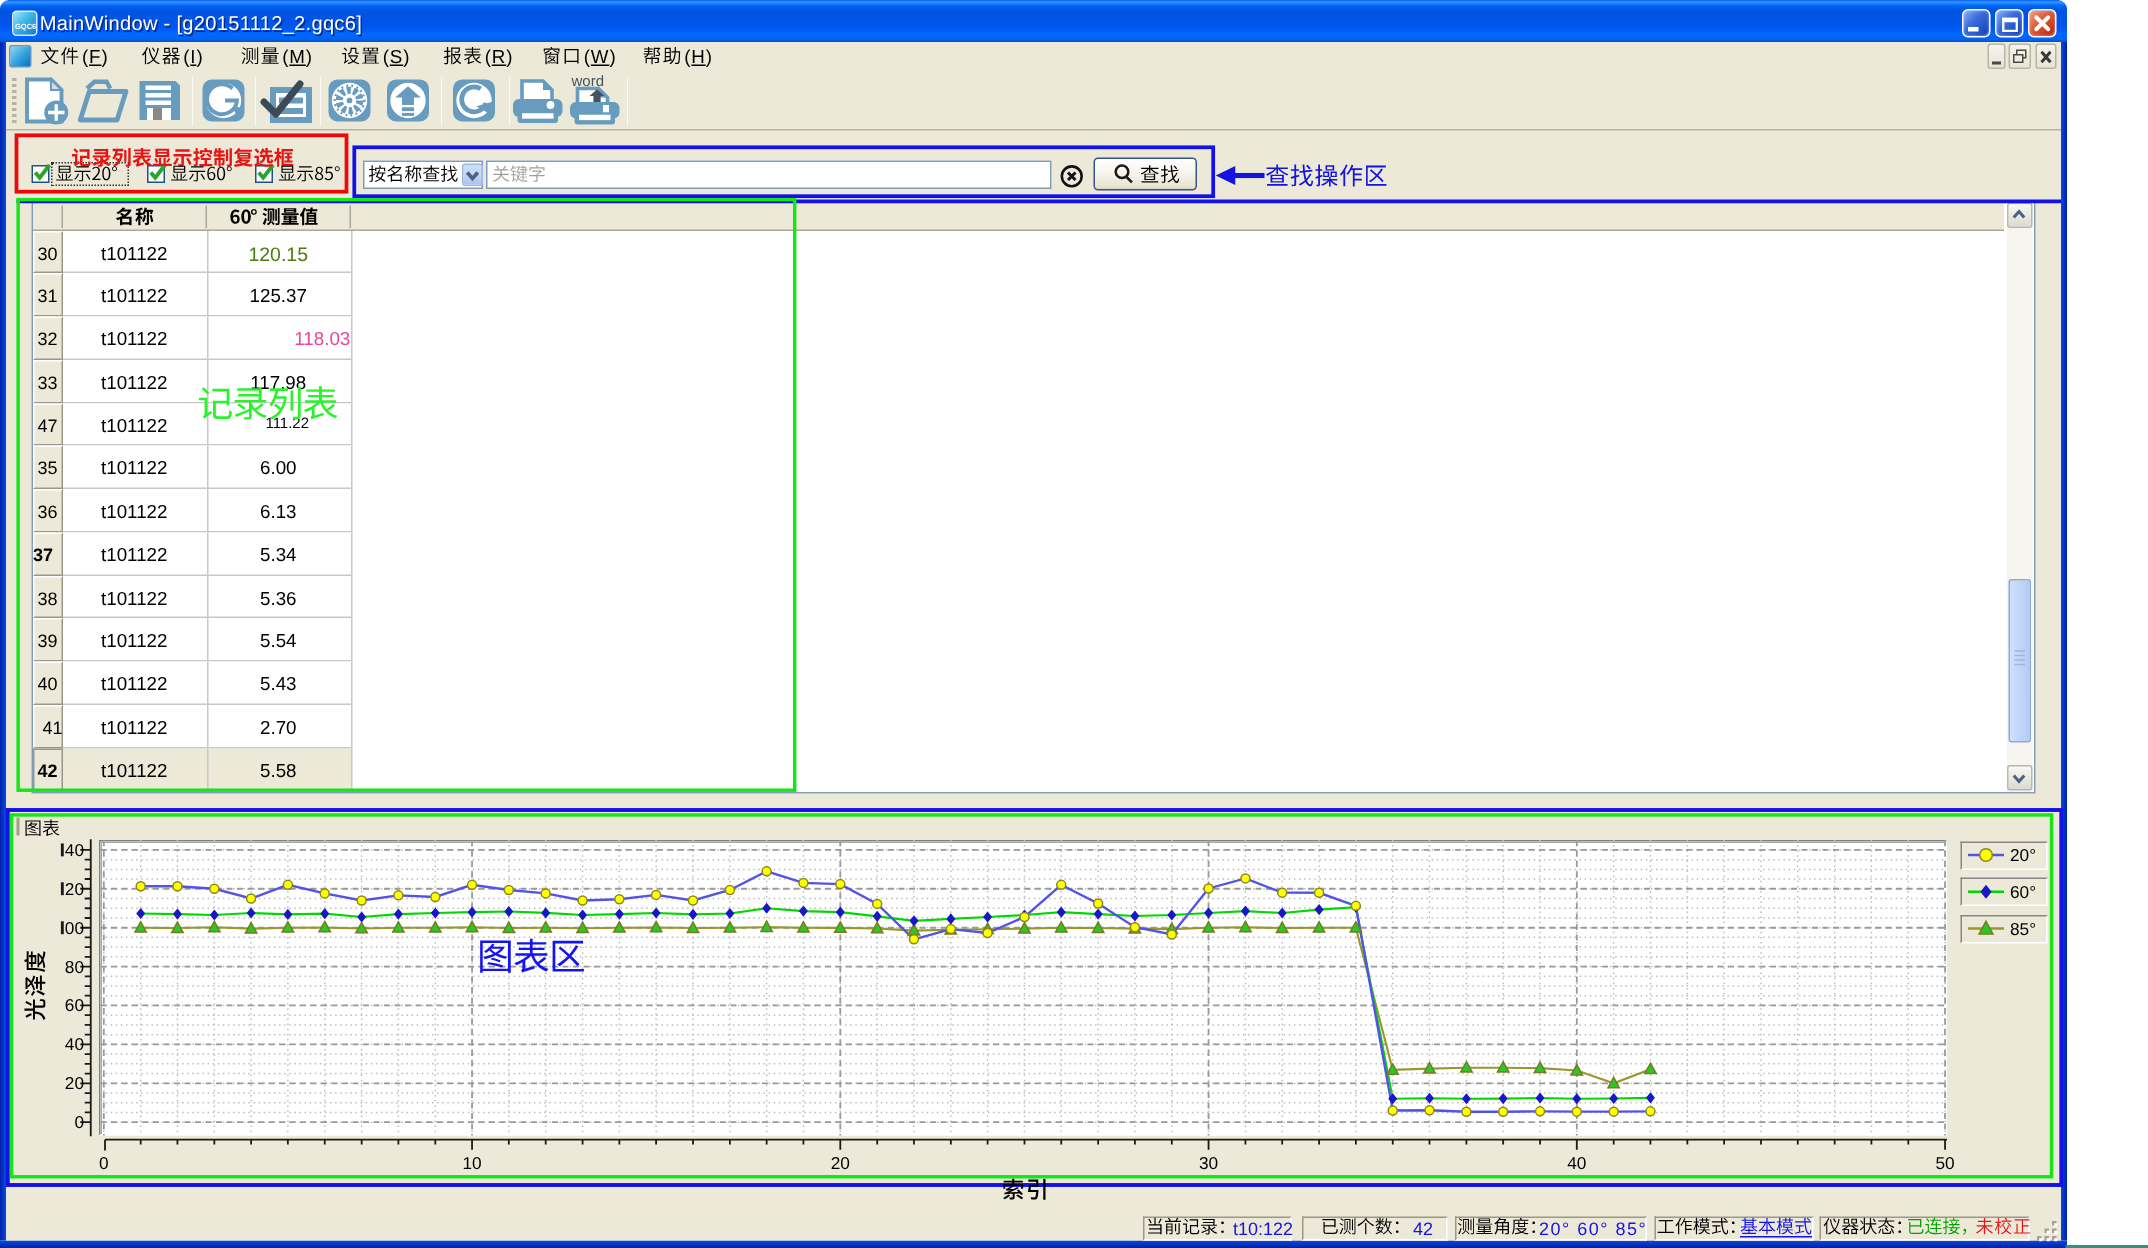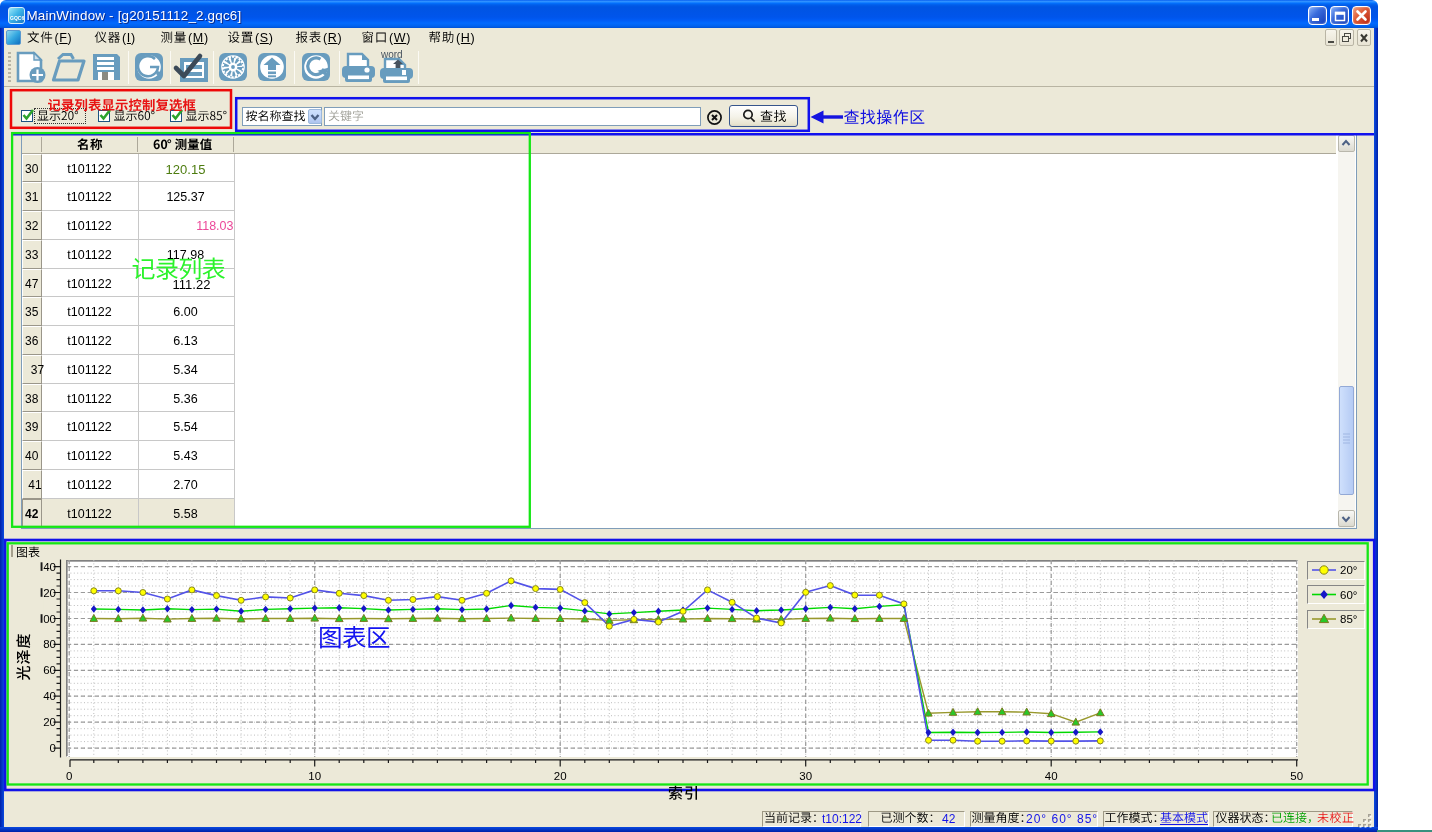--- a/index.html
+++ b/index.html
@@ -187,40 +187,40 @@
 <div class="abs" style="left:22px;top:239.75px;width:19.5px;height:28.75px;background:#ece9d8;border:1px solid #9a968a;border-top-color:#fff;border-left-color:#fff;"></div>
 <div class="abs" style="left:22px;top:247.75px;width:19.5px;text-align:center;font-size:12px;font-weight:normal;color:#000;">33</div>
 <div class="abs" style="left:41.5px;top:247.75px;width:96px;text-align:center;font-size:12.5px;color:#000;">t101122</div>
 <div class="abs" style="left:137.5px;top:247.75px;width:96px;text-align:center;font-size:12.5px;color:#000;">117.98</div>
 <div class="abs" style="left:41.5px;top:268.5px;width:192px;height:28.75px;background:#fff;border-bottom:1px solid #c8c8c8;"></div>
 <div class="abs" style="left:137.5px;top:268.5px;width:1px;height:28.75px;background:#c8c8c8;"></div>
 <div class="abs" style="left:233.5px;top:268.5px;width:1px;height:28.75px;background:#c8c8c8;"></div>
 <div class="abs" style="left:22px;top:268.5px;width:19.5px;height:28.75px;background:#ece9d8;border:1px solid #9a968a;border-top-color:#fff;border-left-color:#fff;"></div>
 <div class="abs" style="left:22px;top:276.5px;width:19.5px;text-align:center;font-size:12px;font-weight:normal;color:#000;">47</div>
 <div class="abs" style="left:41.5px;top:276.5px;width:96px;text-align:center;font-size:12.5px;color:#000;">t101122</div>
-<div class="abs" style="left:137.5px;top:276.5px;width:96px;text-align:center;font-size:13px;color:#000;padding-left:12px;">111.22</div>
+<div class="abs" style="left:137.5px;top:276.5px;width:96px;text-align:center;font-size:10px;color:#000;padding-left:12px;">111.22</div>
 <div class="abs" style="left:41.5px;top:297.25px;width:192px;height:28.75px;background:#fff;border-bottom:1px solid #c8c8c8;"></div>
 <div class="abs" style="left:137.5px;top:297.25px;width:1px;height:28.75px;background:#c8c8c8;"></div>
 <div class="abs" style="left:233.5px;top:297.25px;width:1px;height:28.75px;background:#c8c8c8;"></div>
 <div class="abs" style="left:22px;top:297.25px;width:19.5px;height:28.75px;background:#ece9d8;border:1px solid #9a968a;border-top-color:#fff;border-left-color:#fff;"></div>
 <div class="abs" style="left:22px;top:305.25px;width:19.5px;text-align:center;font-size:12px;font-weight:normal;color:#000;">35</div>
 <div class="abs" style="left:41.5px;top:305.25px;width:96px;text-align:center;font-size:12.5px;color:#000;">t101122</div>
 <div class="abs" style="left:137.5px;top:305.25px;width:96px;text-align:center;font-size:12.5px;color:#000;">6.00</div>
 <div class="abs" style="left:41.5px;top:326.0px;width:192px;height:28.75px;background:#fff;border-bottom:1px solid #c8c8c8;"></div>
 <div class="abs" style="left:137.5px;top:326.0px;width:1px;height:28.75px;background:#c8c8c8;"></div>
 <div class="abs" style="left:233.5px;top:326.0px;width:1px;height:28.75px;background:#c8c8c8;"></div>
 <div class="abs" style="left:22px;top:326.0px;width:19.5px;height:28.75px;background:#ece9d8;border:1px solid #9a968a;border-top-color:#fff;border-left-color:#fff;"></div>
 <div class="abs" style="left:22px;top:334.0px;width:19.5px;text-align:center;font-size:12px;font-weight:normal;color:#000;">36</div>
 <div class="abs" style="left:41.5px;top:334.0px;width:96px;text-align:center;font-size:12.5px;color:#000;">t101122</div>
 <div class="abs" style="left:137.5px;top:334.0px;width:96px;text-align:center;font-size:12.5px;color:#000;">6.13</div>
 <div class="abs" style="left:41.5px;top:354.75px;width:192px;height:28.75px;background:#fff;border-bottom:1px solid #c8c8c8;"></div>
 <div class="abs" style="left:137.5px;top:354.75px;width:1px;height:28.75px;background:#c8c8c8;"></div>
 <div class="abs" style="left:233.5px;top:354.75px;width:1px;height:28.75px;background:#c8c8c8;"></div>
 <div class="abs" style="left:22px;top:354.75px;width:19.5px;height:28.75px;background:#ece9d8;border:1px solid #9a968a;border-top-color:#fff;border-left-color:#fff;"></div>
-<div class="abs" style="left:22px;top:362.75px;width:31px;text-align:center;font-size:12px;font-weight:normal;color:#000;">37</div>
+<div class="abs" style="left:22px;top:362.75px;width:31px;font-size:12px;font-weight:bold;color:#000;">37</div>
 <div class="abs" style="left:41.5px;top:362.75px;width:96px;text-align:center;font-size:12.5px;color:#000;">t101122</div>
 <div class="abs" style="left:137.5px;top:362.75px;width:96px;text-align:center;font-size:12.5px;color:#000;">5.34</div>
 <div class="abs" style="left:41.5px;top:383.5px;width:192px;height:28.75px;background:#fff;border-bottom:1px solid #c8c8c8;"></div>
 <div class="abs" style="left:137.5px;top:383.5px;width:1px;height:28.75px;background:#c8c8c8;"></div>
 <div class="abs" style="left:233.5px;top:383.5px;width:1px;height:28.75px;background:#c8c8c8;"></div>
 <div class="abs" style="left:22px;top:383.5px;width:19.5px;height:28.75px;background:#ece9d8;border:1px solid #9a968a;border-top-color:#fff;border-left-color:#fff;"></div>
 <div class="abs" style="left:22px;top:391.5px;width:19.5px;text-align:center;font-size:12px;font-weight:normal;color:#000;">38</div>
 <div class="abs" style="left:41.5px;top:391.5px;width:96px;text-align:center;font-size:12.5px;color:#000;">t101122</div>
 <div class="abs" style="left:137.5px;top:391.5px;width:96px;text-align:center;font-size:12.5px;color:#000;">5.36</div>
 <div class="abs" style="left:41.5px;top:412.25px;width:192px;height:28.75px;background:#fff;border-bottom:1px solid #c8c8c8;"></div>

